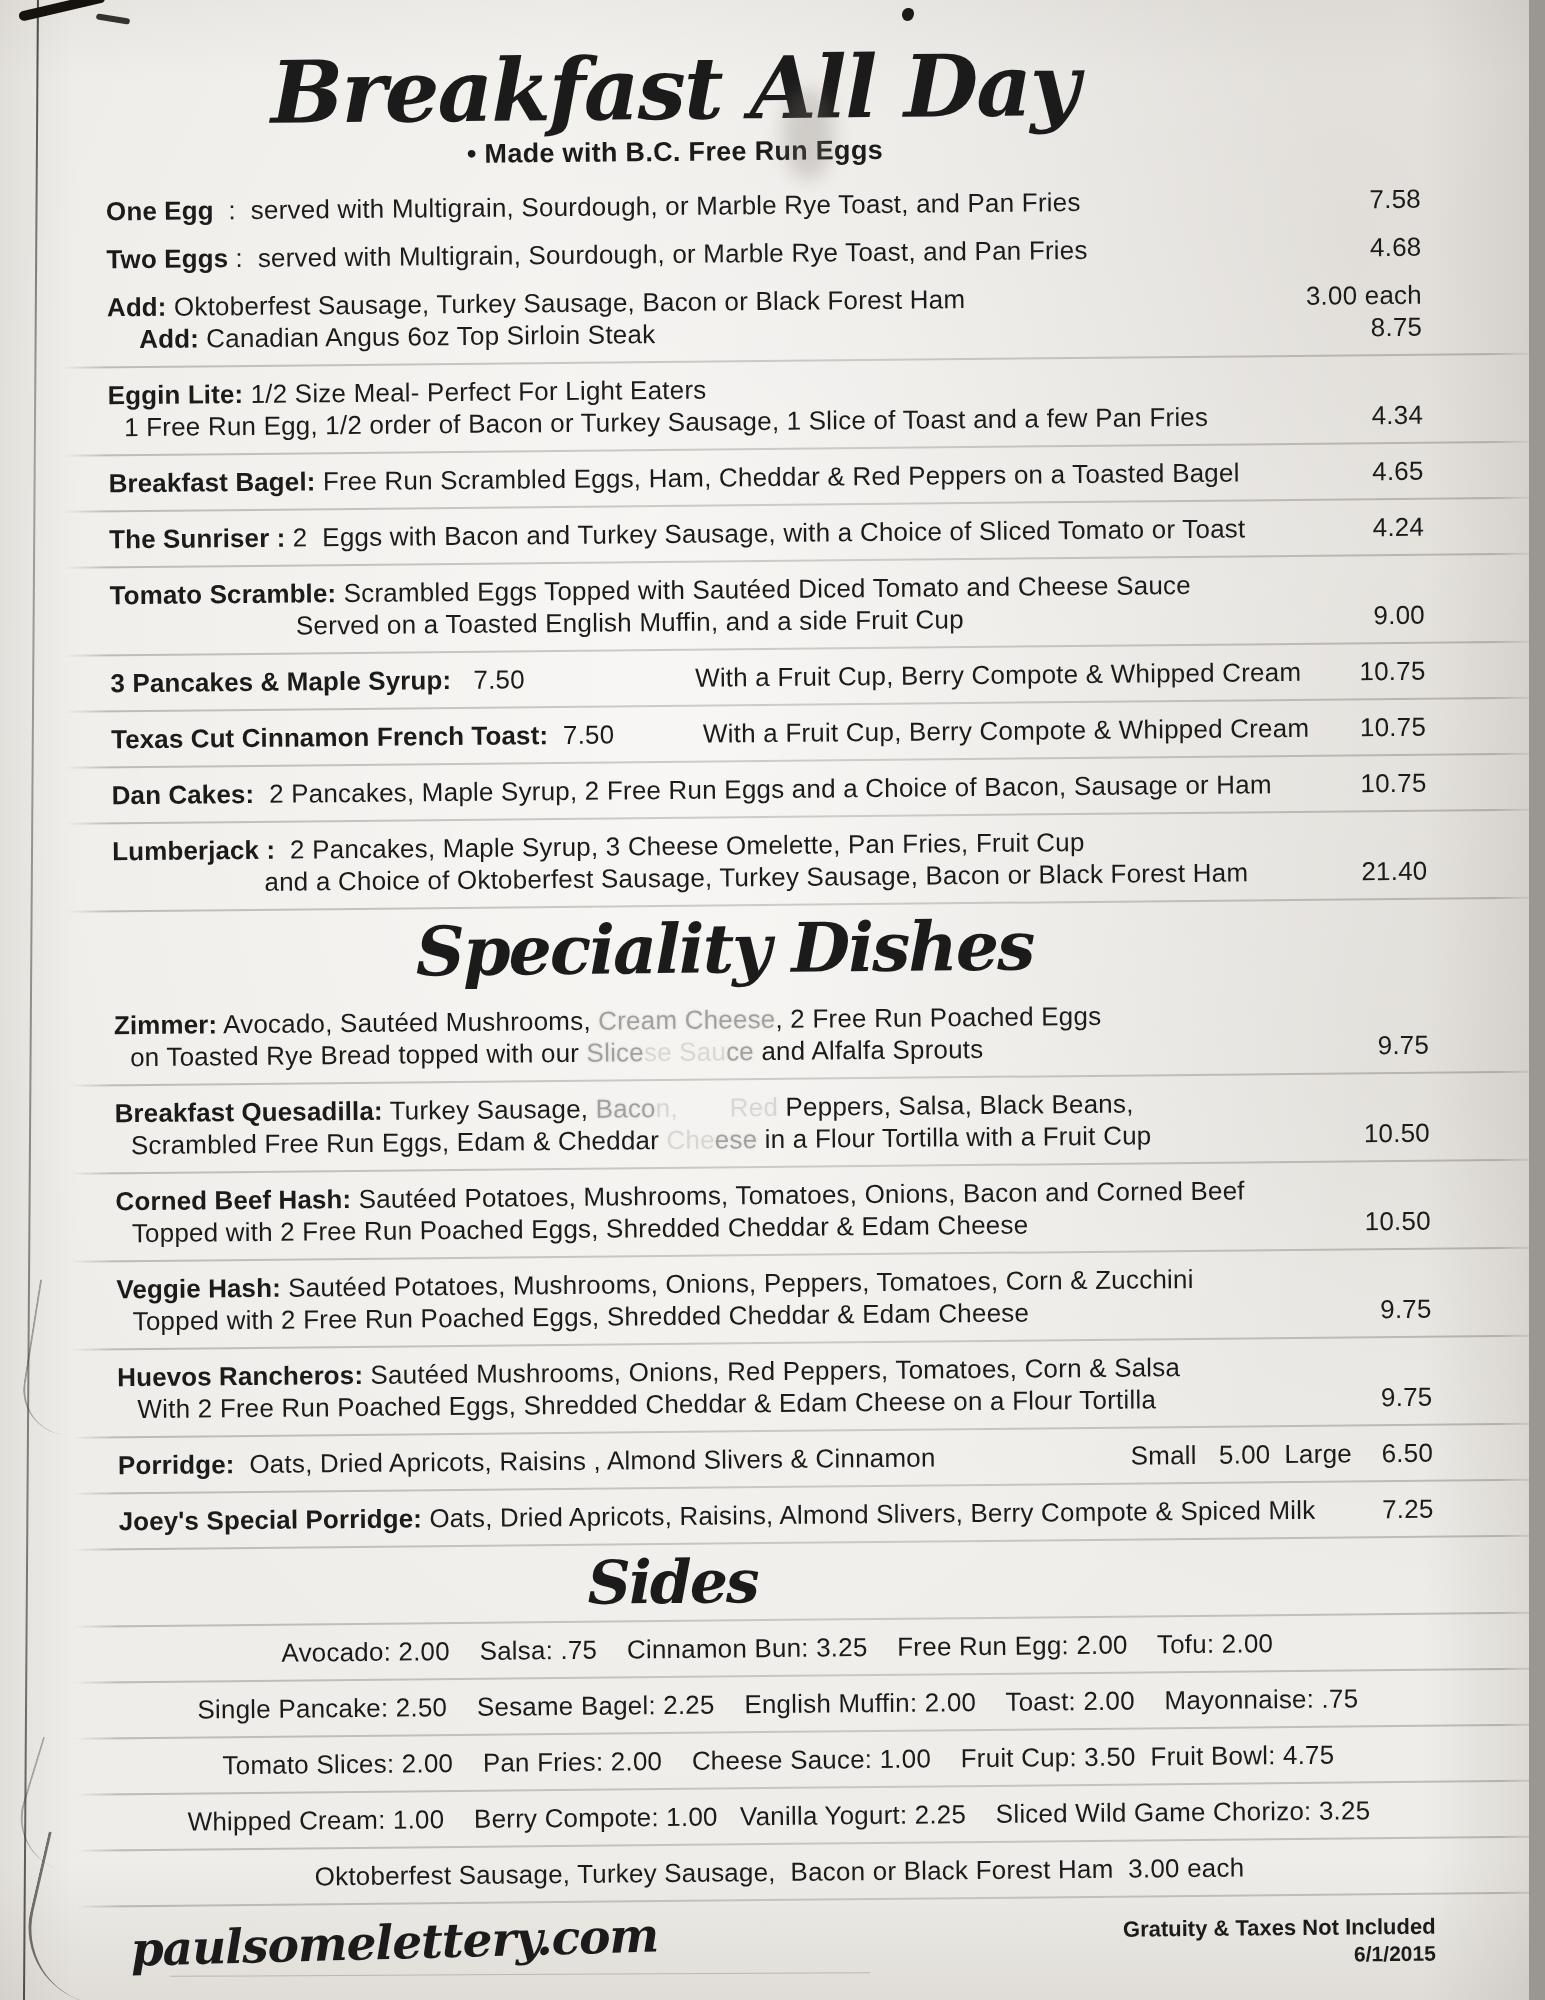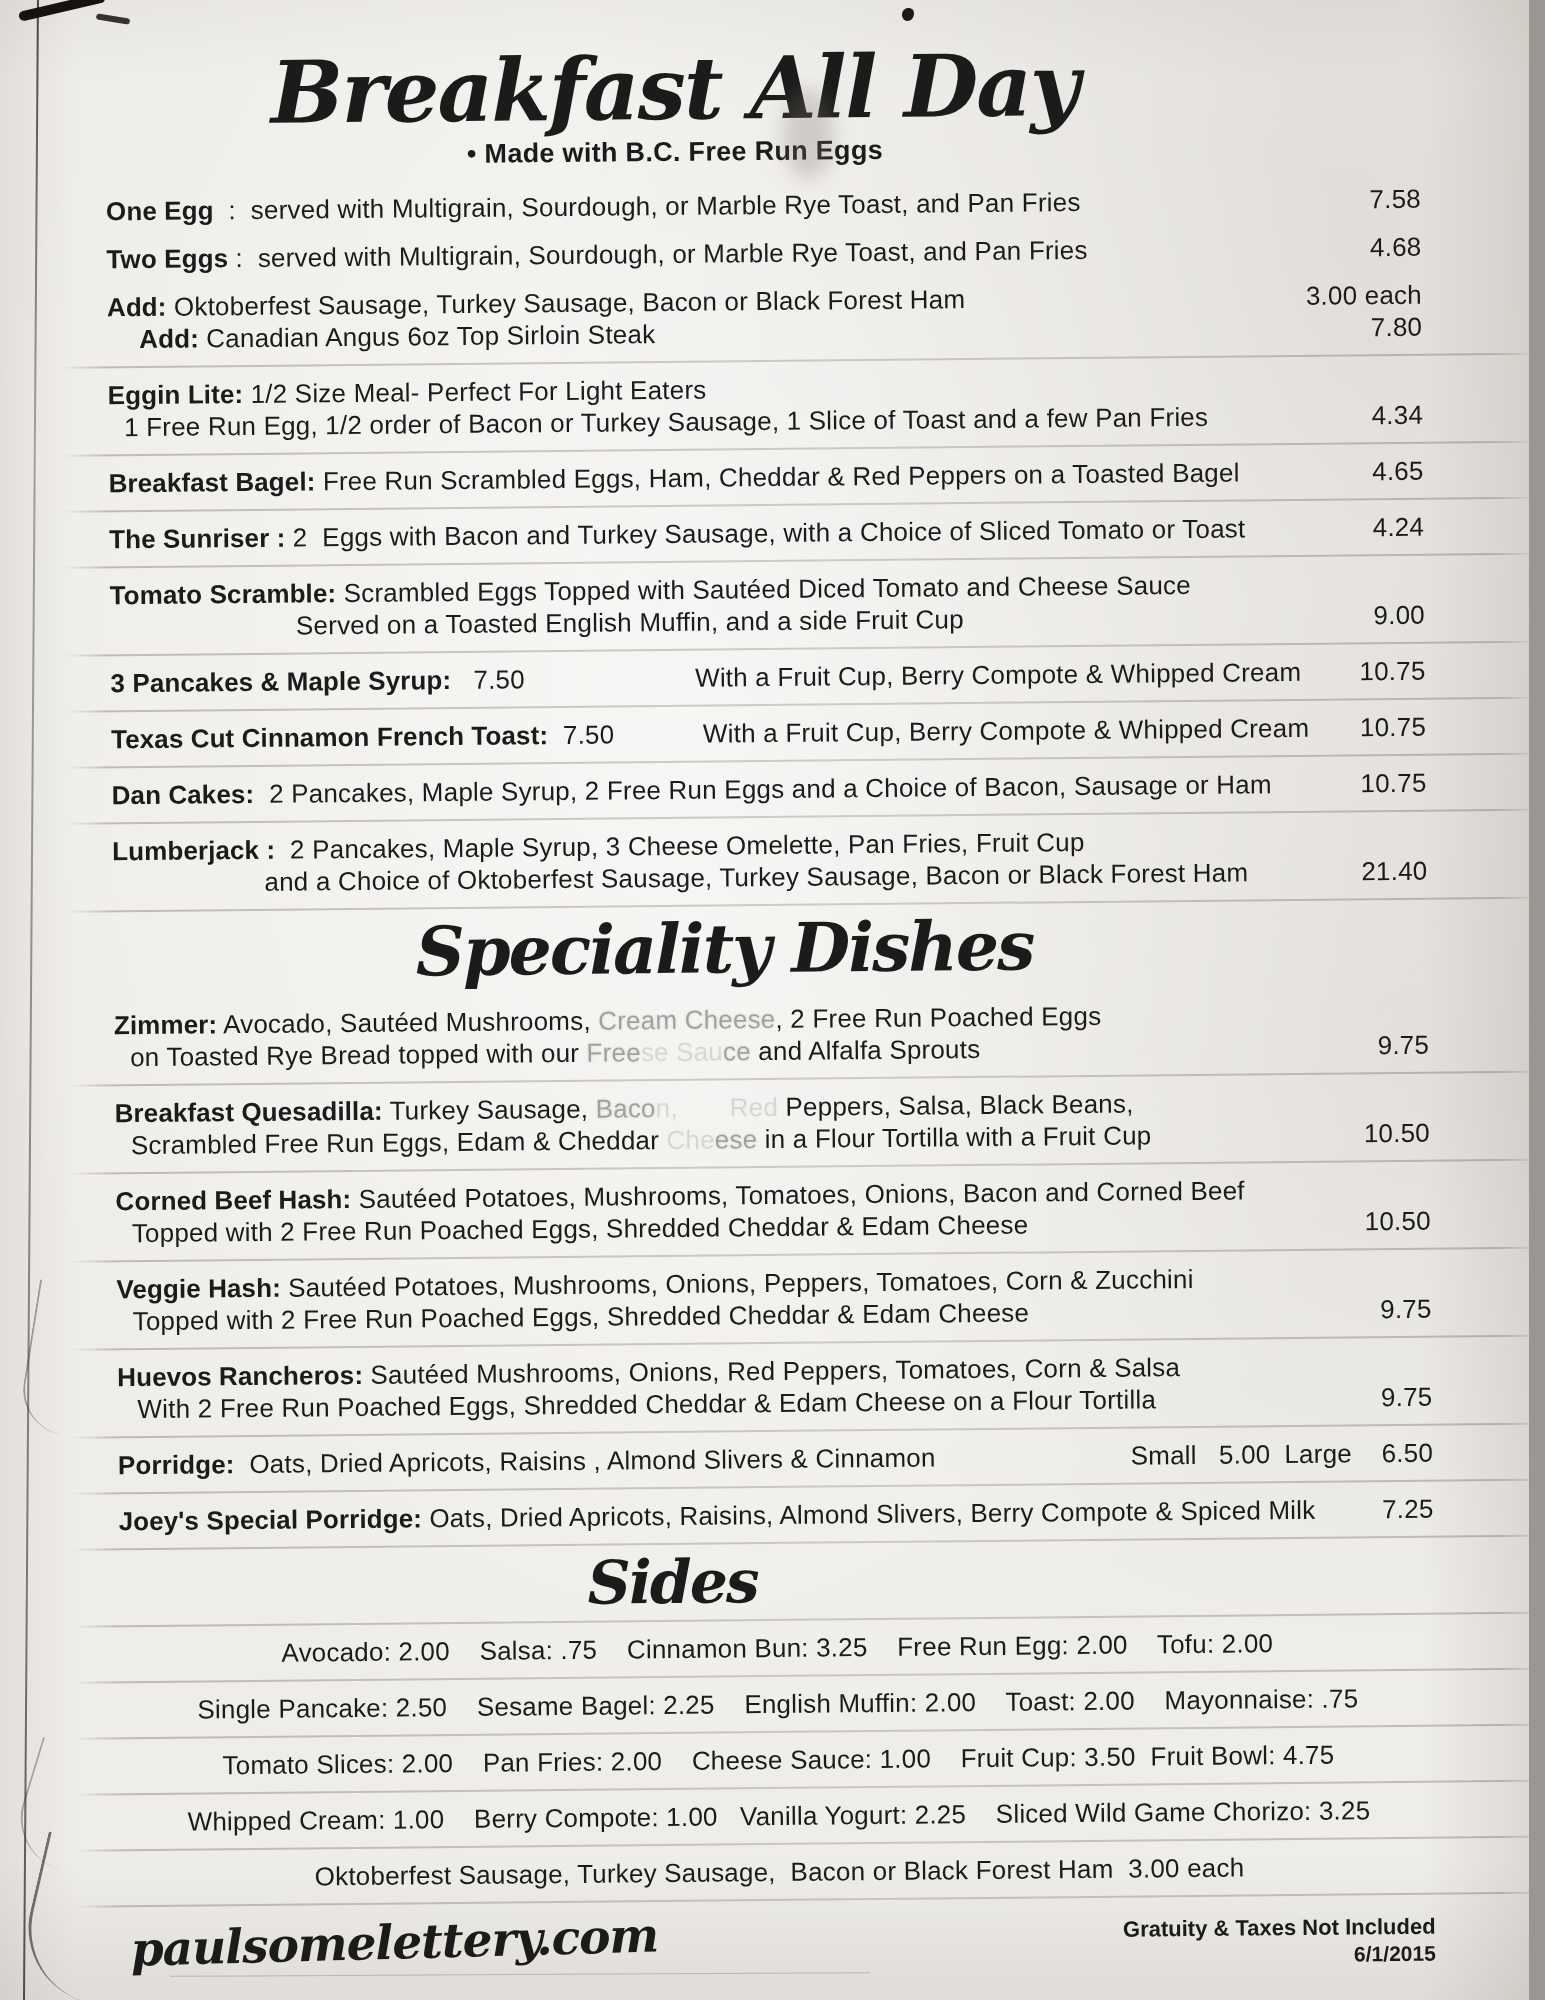--- a/index.html
+++ b/index.html
@@ -89,21 +89,21 @@
               <span class="seg b">Add:</span>
               <span class="seg"> Oktoberfest Sausage, Turkey Sausage, Bacon or Black Forest Ham</span>
             </div>
             <div class="price">3.00 each</div>
           </div>
           <div class="row" style="padding-left: 32px;">
             <div class="text">
               <span class="seg b">Add:</span>
               <span class="seg"> Canadian Angus 6oz Top Sirloin Steak</span>
             </div>
-            <div class="price">7.80</div>
+            <div class="price">8.75</div>
           </div>
         </div>
         <div class="divider"></div>
         <div class="item">
           <div class="row">
             <div class="text">
               <span class="seg b">Eggin Lite:</span>
               <span class="seg"> 1/2 Size Meal- Perfect For Light Eaters</span>
             </div>
           </div>
@@ -207,21 +207,21 @@
             <div class="text">
               <span class="seg b">Zimmer:</span>
               <span class="seg"> Avocado, Sautéed Mushrooms, </span>
               <span class="seg f1">Cream Cheese</span>
               <span class="seg">, 2 Free Run Poached Eggs</span>
             </div>
           </div>
           <div class="row" style="padding-left: 16px;">
             <div class="text">
               <span class="seg">on Toasted Rye Bread topped with our </span>
-              <span class="seg f1">Free</span>
+              <span class="seg f1">Slice</span>
               <span class="seg f2">se Sau</span>
               <span class="seg f1">ce</span>
               <span class="seg"> and Alfalfa Sprouts</span>
             </div>
             <div class="price">9.75</div>
           </div>
         </div>
         <div class="divider"></div>
         <div class="item">
           <div class="row">

